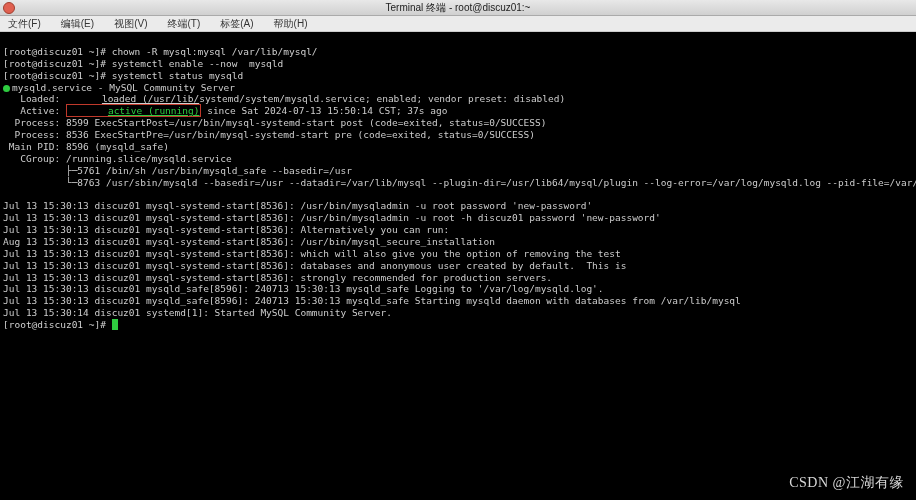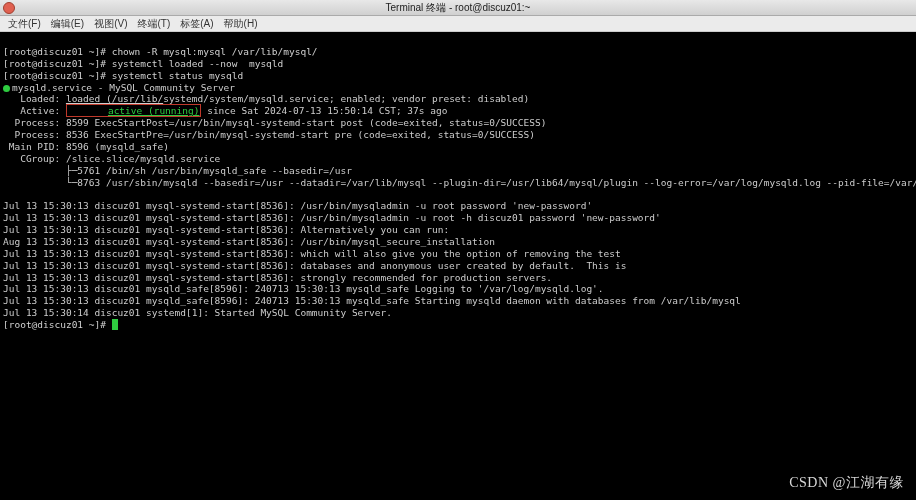--- a/index.html
+++ b/index.html
@@ -34,21 +34,21 @@
       font-size: 10px;
       color: #222;
       font-family: sans-serif;
     }
     .menubar {
       height: 16px;
       background: #ebebeb;
       display: flex;
       align-items: center;
       padding: 0 4px;
-      gap: 2px;
+      gap: 12px;
       font-family: sans-serif;
       font-size: 10px;
       color: #333;
       border-bottom: 1px solid #ccc;
     }
     .menubar span { padding: 0 4px; }
     .terminal {
       background: #000;
       color: #ccc;
       height: calc(100% - 32px);
@@ -61,21 +61,21 @@
     .prompt { color: #d0d0d0; }
     .cmd { color: #d0d0d0; }
     .bullet-green {
       display: inline-block;
       width: 7px; height: 7px;
       background: #2ecc40;
       border-radius: 50%;
       vertical-align: middle;
       margin-right: 2px;
     }
-    .hl-loaded { color: #d0d0d0; text-decoration: underline; }
+    .hl-loaded { color: #d0d0d0; text-decoration: underline; margin-left: 36px; }
     .hl-active { color: #2ecc40; text-decoration: underline; margin-left: 40px; }
     .box-red { border: 1px solid #c0392b; padding: 0 1px; }
     .log { color: #ccc; }
     .cursor {
       display: inline-block;
       width: 6px; height: 11px;
       background: #2ecc40;
       vertical-align: text-bottom;
     }
     .watermark {
@@ -101,29 +101,29 @@
   <span>文件(F)</span>
   <span>编辑(E)</span>
   <span>视图(V)</span>
   <span>终端(T)</span>
   <span>标签(A)</span>
   <span>帮助(H)</span>
 </div>
 
 <div class="terminal">
 <span class="prompt">[root@discuz01 ~]# </span><span class="cmd">chown -R mysql:mysql /var/lib/mysql/</span>
-<span class="prompt">[root@discuz01 ~]# </span><span class="cmd">systemctl loaded --now  mysqld</span>
+<span class="prompt">[root@discuz01 ~]# </span><span class="cmd">systemctl enable --now  mysqld</span>
 <span class="prompt">[root@discuz01 ~]# </span><span class="cmd">systemctl status mysqld</span>
 <span class="bullet-green"></span><span>mysqld.service - MySQL Community Server</span>
 <span>   Loaded: </span><span class="hl-loaded">loaded (/usr/lib/</span><span>systemd/system/mysqld.service; enabled; vendor preset: disabled)</span>
 <span>   Active: </span><span class="box-red"><span class="hl-active">active (running)</span></span><span> since Sat 2024-07-13 15:50:14 CST; 37s ago</span>
 <span>  Process: 8599 ExecStartPost=/usr/bin/mysql-systemd-start post (code=exited, status=0/SUCCESS)</span>
 <span>  Process: 8536 ExecStartPre=/usr/bin/mysql-systemd-start pre (code=exited, status=0/SUCCESS)</span>
 <span> Main PID: 8596 (mysqld_safe)</span>
-<span>   CGroup: /slice.slice/mysqld.service</span>
+<span>   CGroup: /running.slice/mysqld.service</span>
 <span>           ├─5761 /bin/sh /usr/bin/mysqld_safe --basedir=/usr</span>
 <span>           └─8763 /usr/sbin/mysqld --basedir=/usr --datadir=/var/lib/mysql --plugin-dir=/usr/lib64/mysql/plugin --log-error=/var/log/mysqld.log --pid-file=/var/run/mysqld/mysqld.pid --socket=/var/lib/mysql/mysql.sock</span>
 
 <span class="log">Jul 13 15:30:13 discuz01 mysql-systemd-start[8536]: /usr/bin/mysqladmin -u root password 'new-password'</span>
 <span class="log">Jul 13 15:30:13 discuz01 mysql-systemd-start[8536]: /usr/bin/mysqladmin -u root -h discuz01 password 'new-password'</span>
 <span class="log">Jul 13 15:30:13 discuz01 mysql-systemd-start[8536]: Alternatively you can run:</span>
 <span class="log">Aug 13 15:30:13 discuz01 mysql-systemd-start[8536]: /usr/bin/mysql_secure_installation</span>
 <span class="log">Jul 13 15:30:13 discuz01 mysql-systemd-start[8536]: which will also give you the option of removing the test</span>
 <span class="log">Jul 13 15:30:13 discuz01 mysql-systemd-start[8536]: databases and anonymous user created by default.  This is</span>
 <span class="log">Jul 13 15:30:13 discuz01 mysql-systemd-start[8536]: strongly recommended for production servers.</span>

